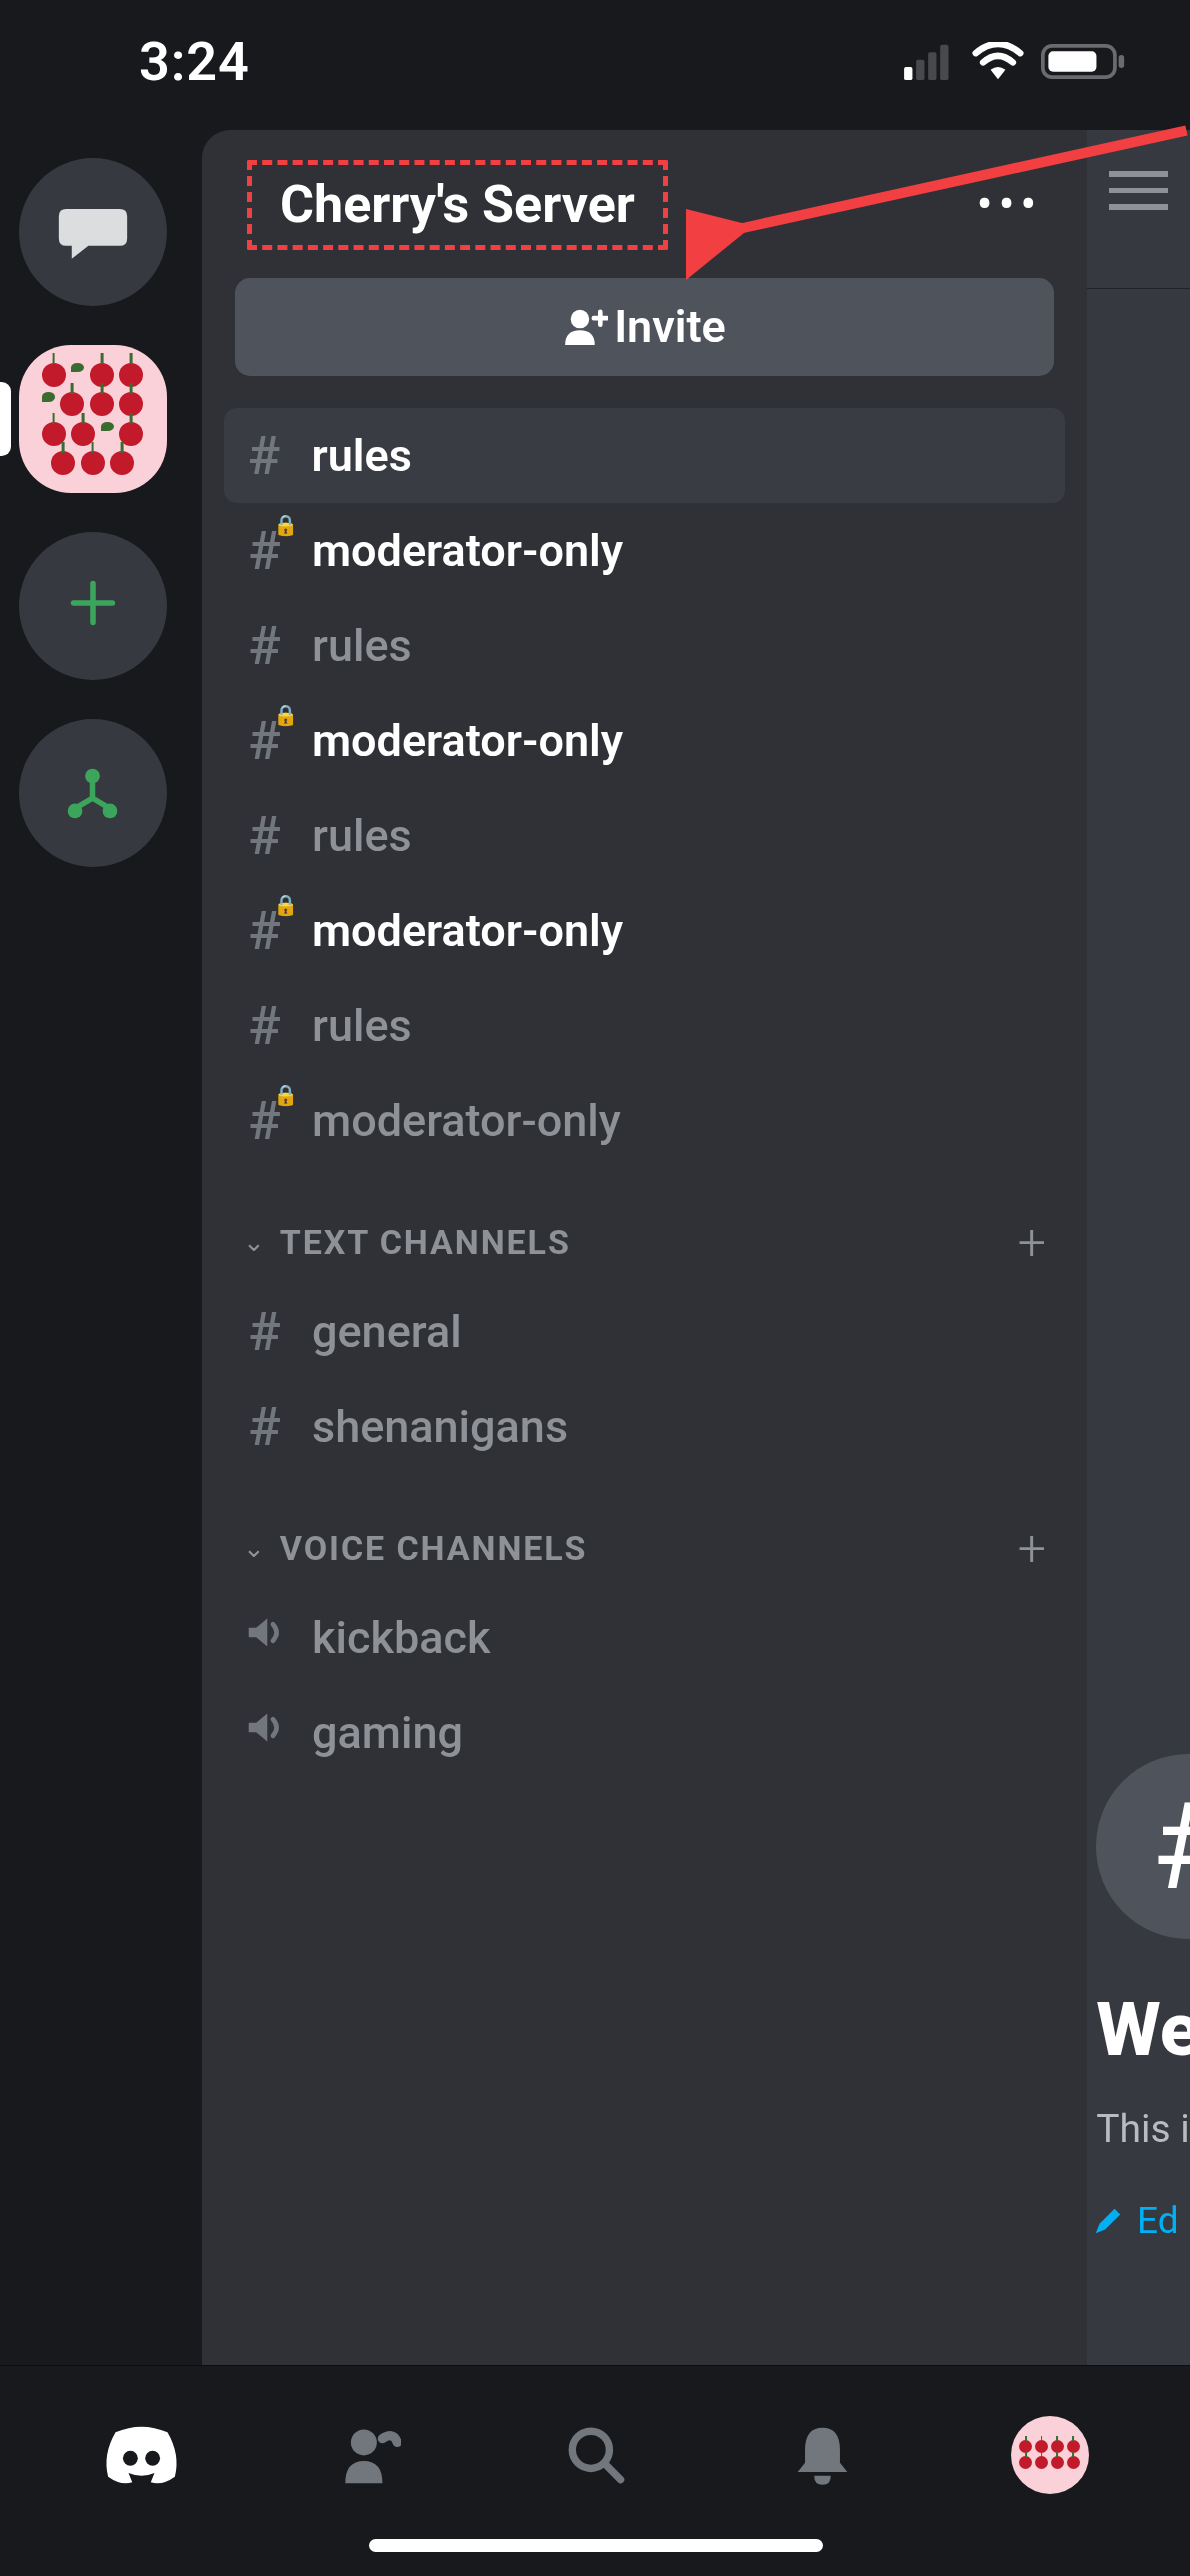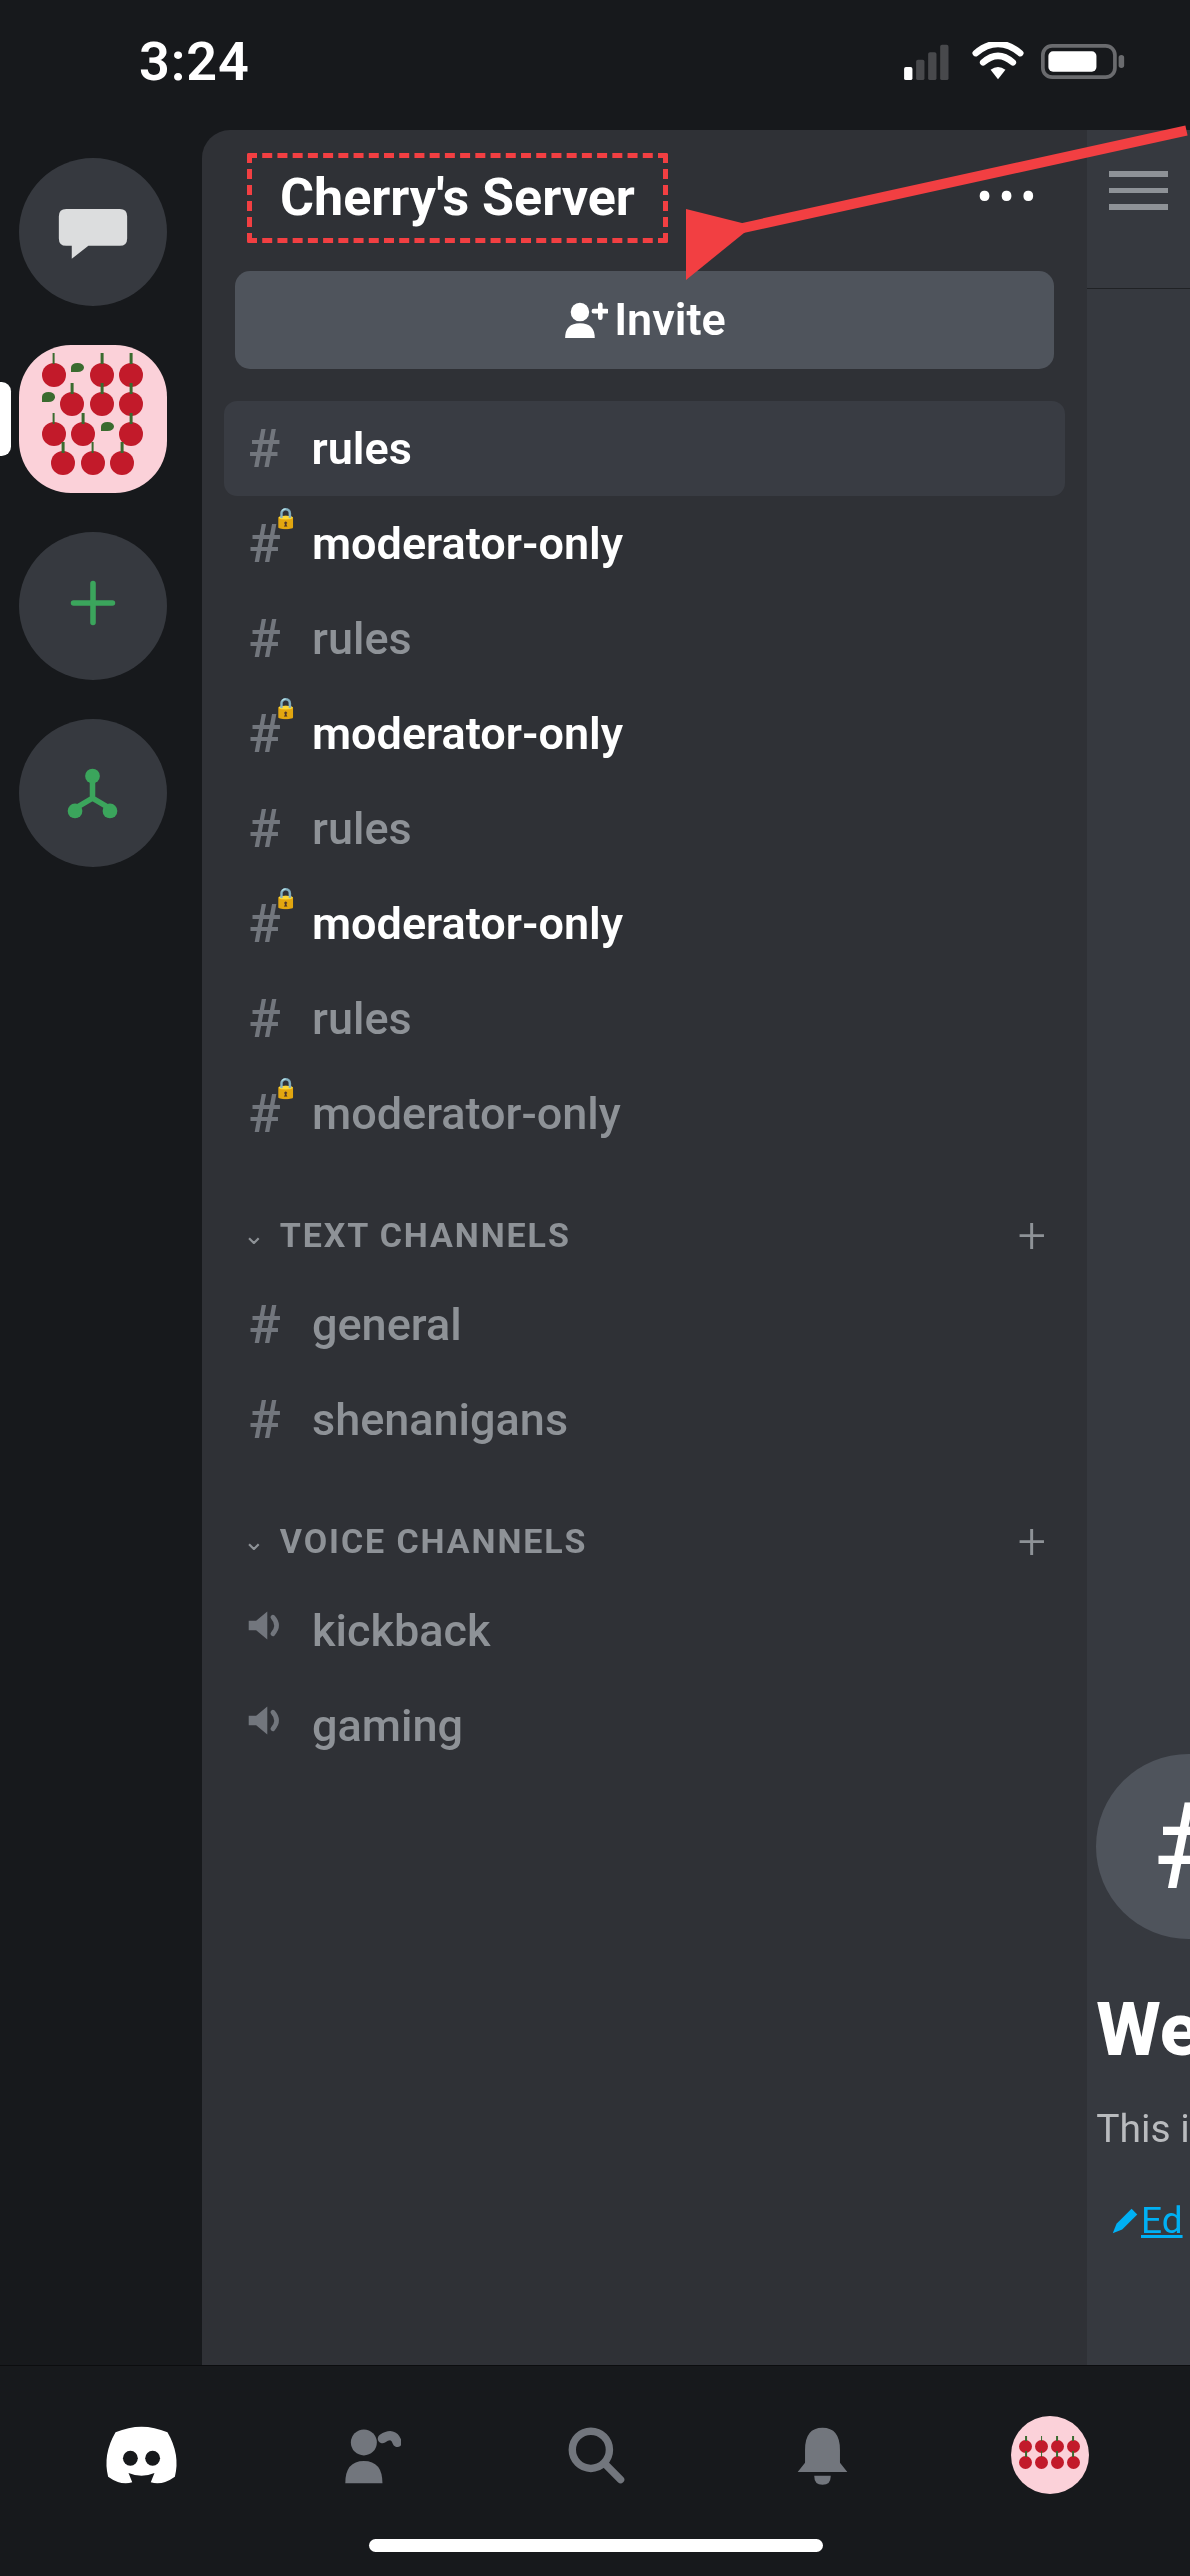--- a/index.html
+++ b/index.html
@@ -31,21 +31,21 @@
   .rail-btn{width:148px;height:148px;border-radius:74px;background:var(--dm-pill);display:flex;align-items:center;justify-content:center;font-size:65px;color:#dcddde;}
   .server-avatar{width:148px;height:148px;border-radius:52px;background:#fbd1d9;display:flex;flex-wrap:wrap;align-content:center;justify-content:center;gap:5.6px;padding:15px;position:relative;}
   .cherry{width:24px;height:24px;border-radius:50%;background:#c21a2a;position:relative;}
   .cherry::after{content:"";position:absolute;top:-9.3px;left:50%;width:2.8px;height:11px;background:#3a6b2f;transform:translateX(-50%);}
   .leaf{width:13px;height:9.3px;border-radius:50% 50% 50% 0;background:#3a6b2f;}
   .avatar-indicator{position:absolute;left:-20.4px;top:50%;transform:translateY(-50%);width:13px;height:74px;border-radius:0 9.3px 9.3px 0;background:#fff;}
   .add-btn-icon{color:var(--green);font-size:65px;font-weight:300;}
 
   
   .panel{position:absolute;left:202px;right:104px;top:130px;bottom:211px;background:var(--panel);border-radius:28px 0 0 0;overflow:hidden;display:flex;flex-direction:column;}
-  .panel-header{display:flex;align-items:center;justify-content:space-between;padding:23px 45px 28px 45px;}
+  .panel-header{display:flex;align-items:center;justify-content:space-between;padding:30px 45px 28px 45px;}
   .server-name-box{border:5.6px dashed var(--highlight);padding:9.3px 28px;border-radius:1.9px;}
   .server-name{font-size:52px;font-weight:700;white-space:nowrap;}
   .ellipsis{font-size:48px;letter-spacing:5.6px;color:var(--text-bright);}
 
   .invite-btn{margin:0 33px 32px 33px;height:98px;border-radius:15px;background:var(--invite);display:flex;align-items:center;justify-content:center;gap:6px;font-size:45px;font-weight:600;color:#fff;}
 
   .channel-list{flex:1;overflow:hidden;}
   .channel{display:flex;align-items:center;gap:26px;padding:15px 28px 15px 41px;font-size:45px;height:95px;position:relative;}
   .channel .hash{font-size:54px;color:var(--gray-2);font-weight:500;min-width:43px;text-align:center;position:relative;}
   .channel .hash .lock{position:absolute;top:-5.6px;right:-13px;font-size:20.4px;color:var(--gray-2);}
@@ -63,21 +63,21 @@
   .voice-icon{font-size:41px;color:var(--gray-2);min-width:43px;text-align:center;}
 
   
   .right-sliver{position:absolute;right:0;top:130px;width:104px;bottom:211px;background:#36393f;overflow:hidden;}
   .hamburger{position:absolute;top:41px;left:22px;display:flex;flex-direction:column;gap:11px;}
   .hamburger span{display:block;width:59px;height:5.6px;background:var(--gray-1);}
   .sliver-body{position:absolute;top:158px;left:0;right:0;bottom:0;background:#36393f;border-top:1.9px solid #202225;}
   .sliver-hash-circle{position:absolute;top:1465px;left:9.3px;width:185px;height:185px;border-radius:100%;background:#4f545c;display:flex;align-items:center;justify-content:center;font-size:121px;color:#fff;}
   .sliver-welcome{position:absolute;top:1697px;left:9.3px;font-size:74px;font-weight:800;color:#fff;}
   .sliver-sub{position:absolute;top:1817px;left:9.3px;font-size:39px;color:#b9bbbe;white-space:nowrap;}
-  .sliver-edit{position:absolute;top:1910px;left:22px;display:flex;align-items:center;gap:0;color:var(--link);font-size:37px;text-decoration:underline;}
+  .sliver-edit{position:absolute;top:1910px;left:5px;display:flex;align-items:center;gap:13px;color:var(--link);font-size:37px;}
 
   
   .arrow-svg{position:absolute;top:121px;left:686px;width:519px;height:232px;pointer-events:none;}
 
   
   .tabbar{position:absolute;left:0;right:0;bottom:0;height:211px;background:#17191c;display:flex;align-items:flex-start;justify-content:space-around;padding:33px 28px 0 28px;border-top:1.9px solid #0c0d0f;}
   .tab-item{width:111px;height:111px;display:flex;align-items:center;justify-content:center;color:var(--gray-2);}
   .tab-item.active{color:#fff;}
   .tab-avatar{width:78px;height:78px;border-radius:50%;background:#fbd1d9;display:flex;flex-wrap:wrap;align-content:center;justify-content:center;gap:2.8px;padding:7.4px;}
   .tab-avatar .cherry{width:13px;height:13px;}

